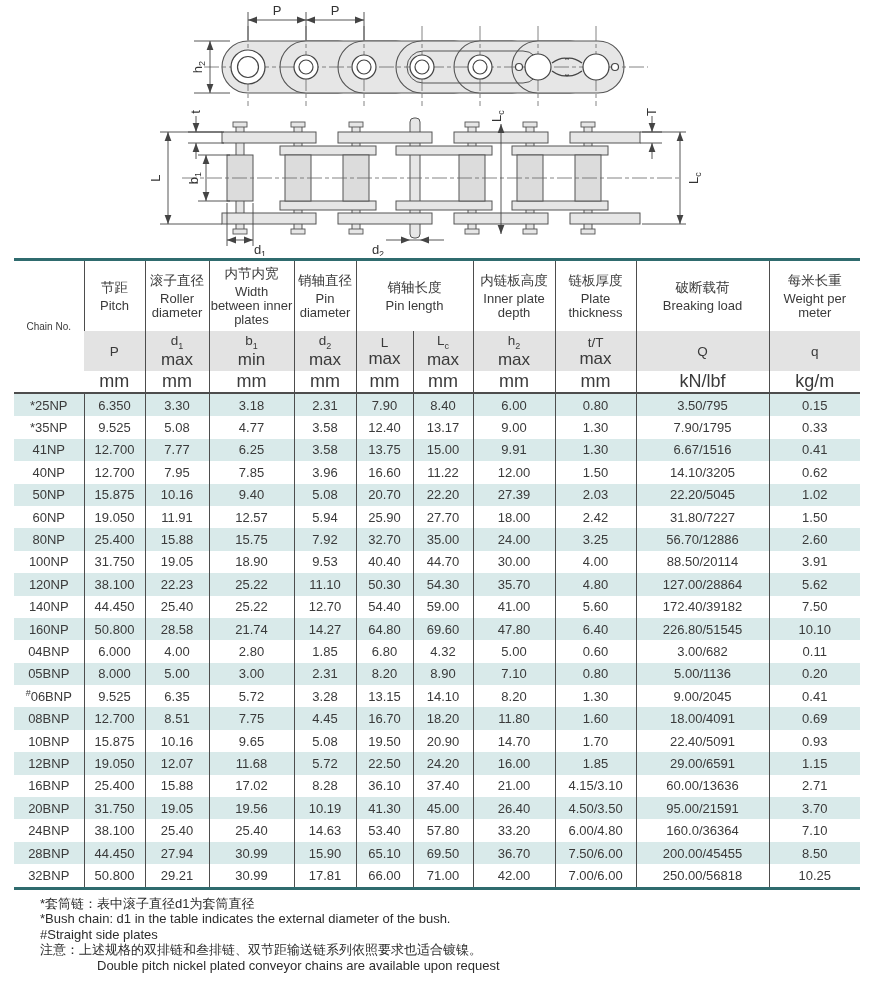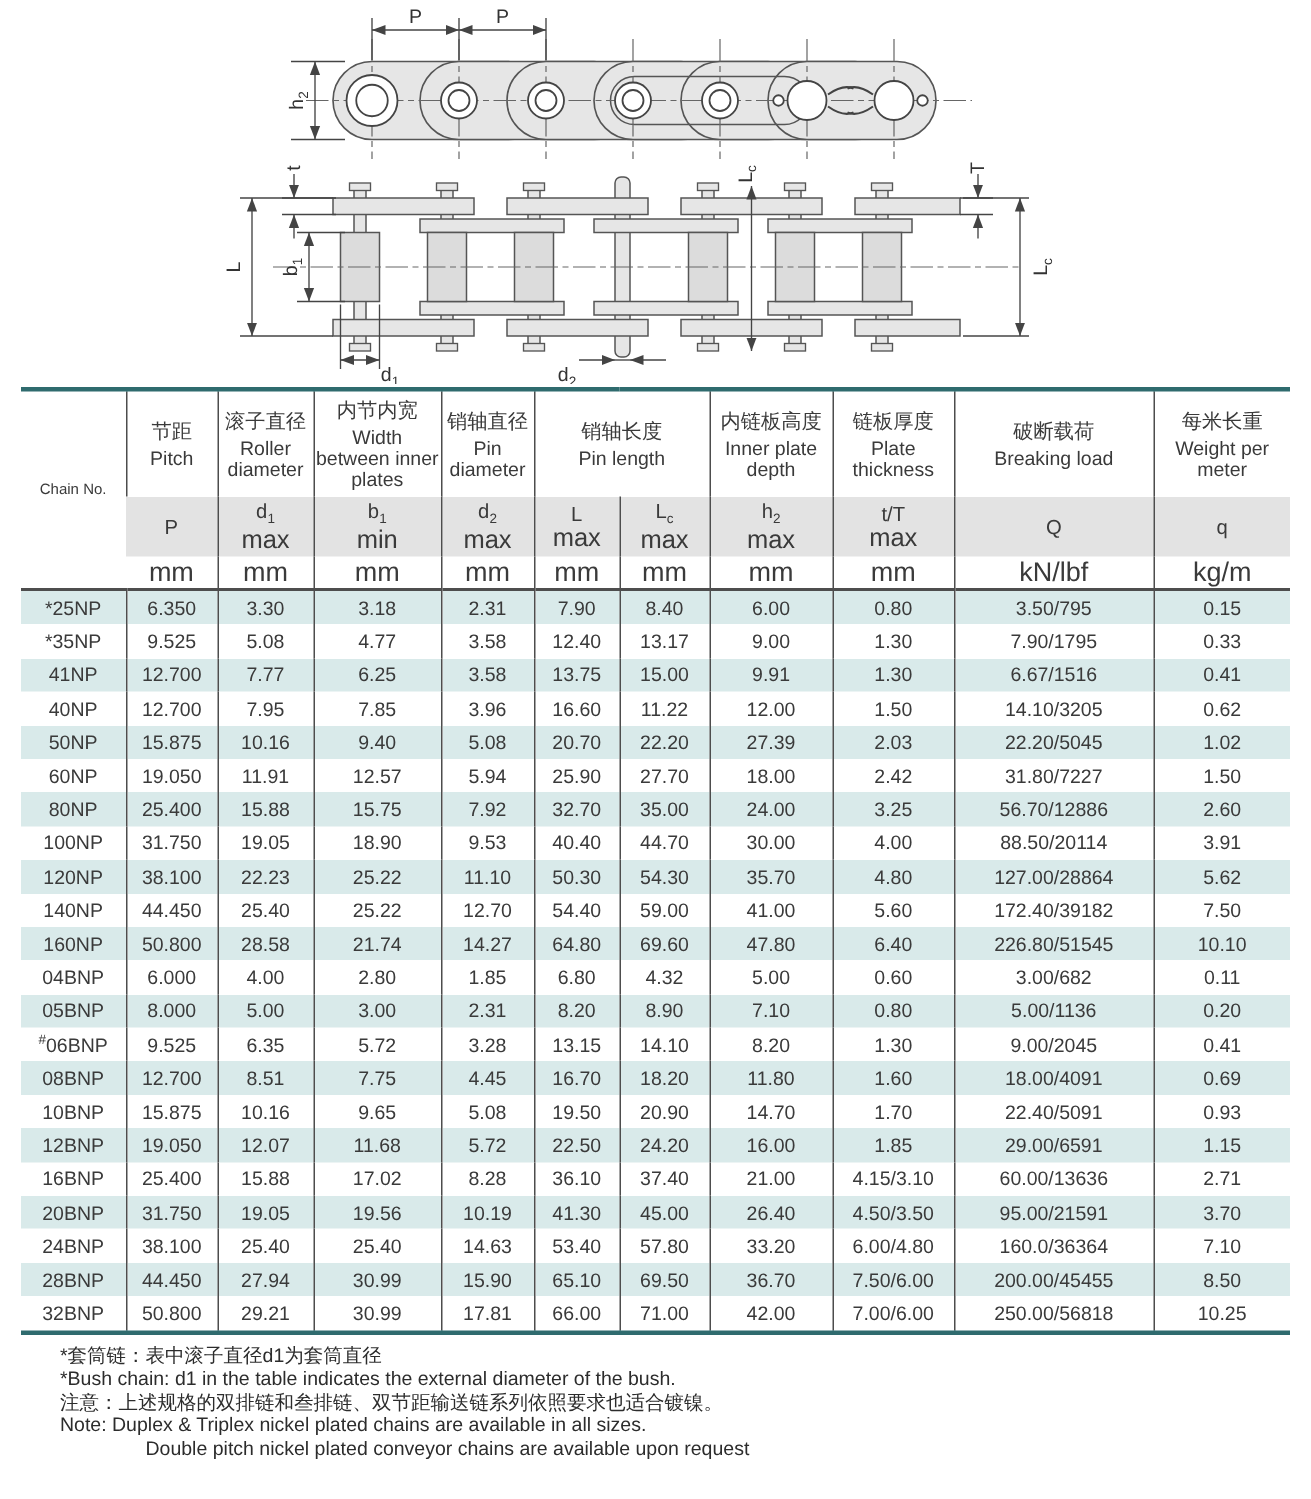--- a/index.html
+++ b/index.html
@@ -622,18 +622,18 @@
           <td>7.00/6.00</td>
           <td>250.00/56818</td>
           <td>10.25</td>
         </tr>
       </tbody>
   </table>
 
   <div class="notes">
     <div>*套筒链：表中滚子直径d1为套筒直径</div>
     <div>*Bush chain: d1 in the table indicates the external diameter of the bush.</div>
+    <div>#Straight side plates</div>
     <div>注意：上述规格的双排链和叁排链、双节距输送链系列依照要求也适合镀镍。</div>
-    <div>Note:  Duplex &amp; Triplex nickel plated chains are available in all sizes.</div>
     <div class="indent">Double pitch nickel plated conveyor chains are available upon request</div>
   </div>
 
 </div>
 
 </body></html>

